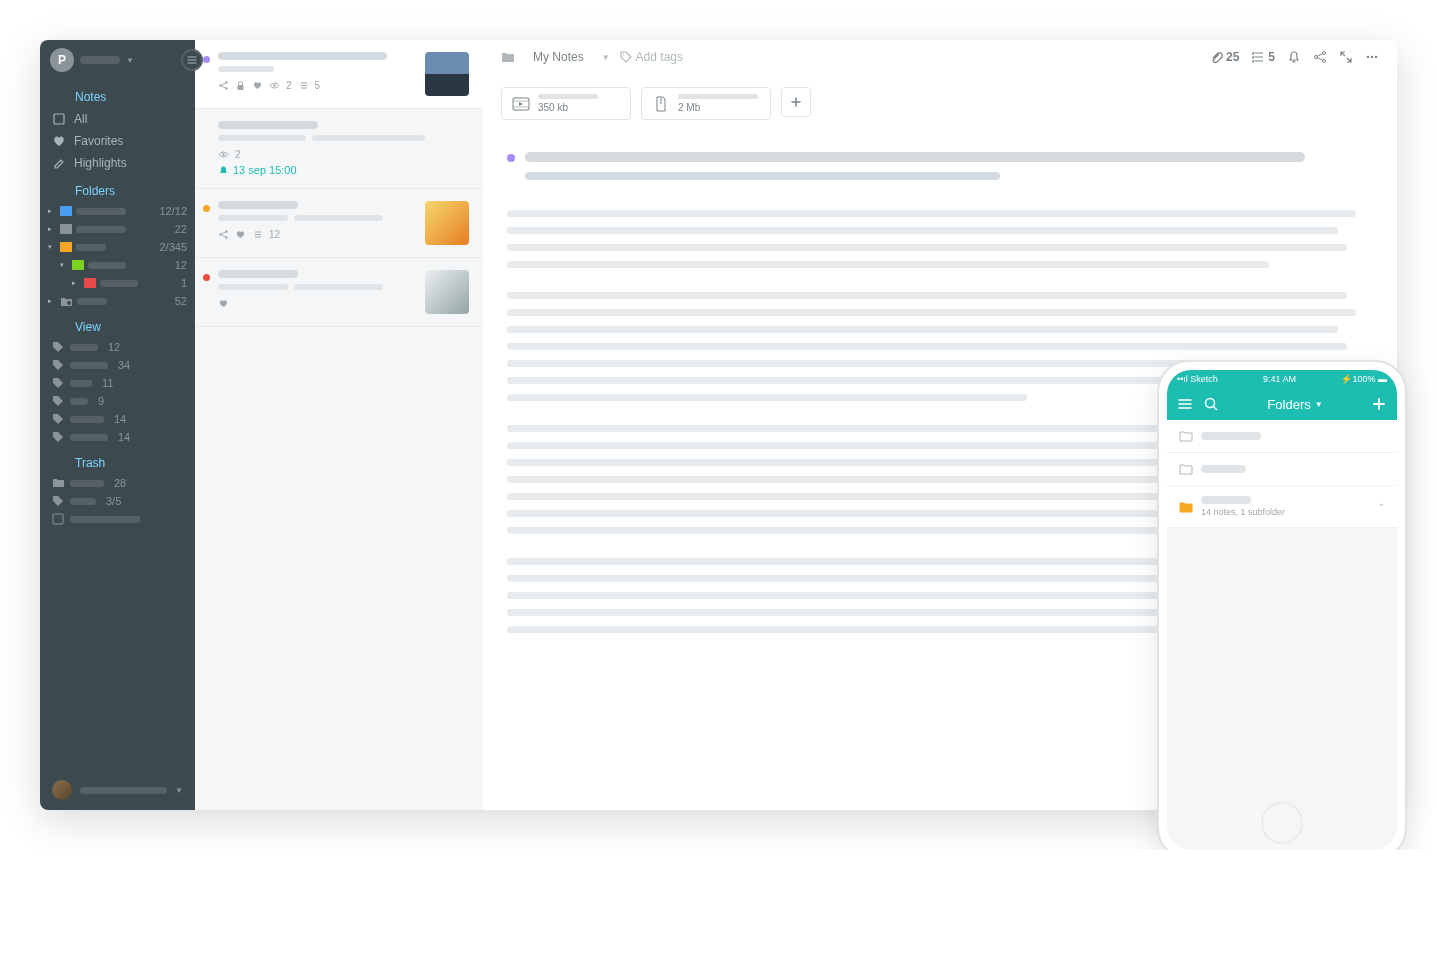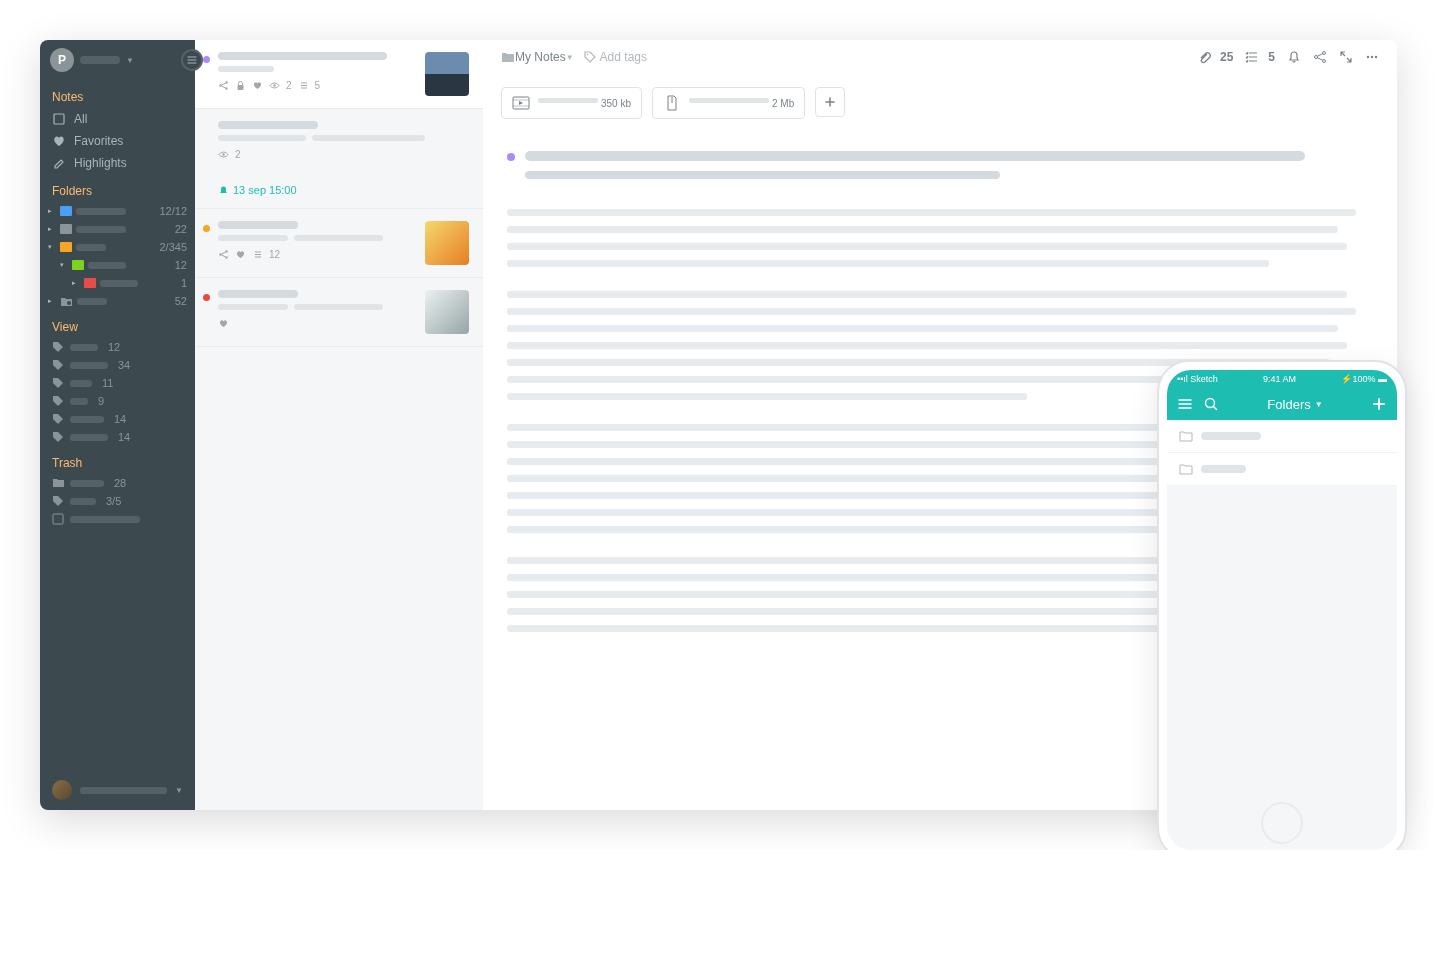--- a/index.html
+++ b/index.html
@@ -5,21 +5,21 @@
 * { margin: 0; padding: 0; box-sizing: border-box; font-family: -apple-system, BlinkMacSystemFont, 'Segoe UI', sans-serif; }
 body { background: #fff; padding: 40px; }
 .app-container { display: flex; background: #fff; box-shadow: 0 10px 40px rgba(0,0,0,0.15); border-radius: 8px; overflow: visible; position: relative; height: 770px; }
 .sidebar { width: 155px; background: #3c4a4f; color: #a8b5ba; display: flex; flex-direction: column; font-size: 12px; border-radius: 8px 0 0 8px; }
 .sidebar-top { display: flex; align-items: center; padding: 8px 10px; gap: 6px; position: relative; }
 .avatar-circle { width: 24px; height: 24px; border-radius: 50%; background: #8a9499; color: #fff; display: flex; align-items: center; justify-content: center; font-size: 12px; font-weight: 600; }
 .user-name-bar { width: 40px; height: 8px; background: #556166; border-radius: 4px; }
 .chevron-small { font-size: 8px; color: #8a9499; }
 .hamburger { position: absolute; right: -8px; width: 22px; height: 22px; border-radius: 50%; background: #3c4a4f; display: flex; align-items: center; justify-content: center; cursor: pointer; border: 2px solid #556166; }
 .hamburger svg { width: 12px; height: 12px; }
-.section-title { padding: 10px 12px 4px; font-size: 12px; color: #fdba74; }
+.section-title { padding: 10px 12px 4px; font-size: 12px; color: #7dd3fc; margin-left: 23px; }
 .nav-item { display: flex; align-items: center; padding: 4px 12px; gap: 8px; cursor: pointer; font-size: 12px; }
 .nav-icon { width: 14px; height: 14px; flex-shrink: 0; }
 .folder-item { display: flex; align-items: center; padding: 3px 8px; gap: 4px; cursor: pointer; font-size: 11px; }
 .folder-item .expand-icon { font-size: 7px; width: 8px; }
 .folder-icon { width: 12px; height: 10px; border-radius: 1px; flex-shrink: 0; }
 .folder-bar { height: 7px; background: #556166; border-radius: 3px; }
 .folder-count { margin-left: auto; color: #8a9499; font-size: 11px; }
 .tag-item { display: flex; align-items: center; padding: 3px 12px; gap: 6px; cursor: pointer; font-size: 11px; }
 .tag-bar { height: 7px; background: #556166; border-radius: 3px; }
 .tag-count { margin-left: 4px; color: #8a9499; font-size: 11px; }
@@ -39,32 +39,32 @@
 .note-card { padding: 12px 14px 12px 8px; border-bottom: 1px solid #e8ebed; cursor: pointer; display: flex; gap: 8px; background: #f5f6f7; }
 .note-card.active { background: #fff; }
 .note-dot { width: 7px; height: 7px; border-radius: 50%; margin-top: 4px; flex-shrink: 0; }
 .note-body { flex: 1; }
 .note-title-bar { height: 8px; background: #d5dade; border-radius: 4px; margin-bottom: 6px; }
 .note-subtitle-bars { display: flex; gap: 6px; margin-bottom: 8px; }
 .note-subtitle-bar { height: 6px; background: #e0e4e7; border-radius: 3px; }
 .note-meta { display: flex; align-items: center; gap: 6px; color: #a0a8ad; font-size: 10px; }
 .note-meta svg { width: 11px; height: 11px; }
 .note-thumb { width: 44px; height: 44px; border-radius: 4px; background: #ccc; flex-shrink: 0; }
-.reminder { color: #1ebdb2; font-size: 11px; display: flex; align-items: center; gap: 4px; margin-top: 24px; }
+.reminder { color: #1ebdb2; font-size: 11px; display: flex; align-items: center; gap: 4px; margin-top: 4px; }
 
 .note-view { flex: 1; background: #fff; padding: 0; border-radius: 0 8px 8px 0; }
 .note-toolbar { display: flex; align-items: center; padding: 10px 18px; gap: 10px; border-bottom: 1px solid transparent; }
-.breadcrumb { display: flex; align-items: center; gap: 0; color: #7a8389; font-size: 12px; cursor: pointer; }
+.breadcrumb { display: flex; align-items: center; gap: 18px; color: #7a8389; font-size: 12px; cursor: pointer; }
 .add-tags { color: #b0b8bd; font-size: 12px; display: flex; align-items: center; gap: 4px; cursor: pointer; }
 .toolbar-right { margin-left: auto; display: flex; align-items: center; gap: 12px; color: #7a8389; font-size: 12px; }
-.toolbar-icon { cursor: pointer; display: flex; align-items: center; gap: 9px; justify-content: flex-end; }
+.toolbar-icon { cursor: pointer; display: flex; align-items: center; gap: 3px; justify-content: flex-end; }
 .attachments { display: flex; gap: 10px; padding: 12px 18px; }
 .attach-card { display: flex; align-items: center; gap: 8px; border: 1px solid #e0e3e6; border-radius: 4px; padding: 6px 10px; cursor: pointer; min-width: 130px; }
 .attach-icon { width: 18px; height: 18px; }
-.attach-info { display: flex; flex-direction: row; gap: 3px; }
+.attach-info { display: flex; flex-direction: column; gap: 3px; }
 .attach-name-bar { width: 60px; height: 5px; background: #e0e4e7; border-radius: 2px; }
 .attach-size { font-size: 10px; color: #7a8389; }
 .attach-add { width: 30px; height: 30px; border: 1px solid #e0e3e6; border-radius: 4px; display: flex; align-items: center; justify-content: center; color: #7a8389; cursor: pointer; }
 .note-content { padding: 20px 24px; }
 .content-row { display: flex; gap: 10px; align-items: flex-start; margin-bottom: 20px; }
 .content-dot { width: 8px; height: 8px; border-radius: 50%; background: #a78bfa; margin-top: 2px; flex-shrink: 0; }
 .content-block { flex: 1; }
 .content-title-bar { height: 10px; background: #d5dade; border-radius: 5px; margin-bottom: 10px; }
 .content-line { height: 7px; background: #e8ebed; border-radius: 3px; margin-bottom: 10px; }
 .content-para { margin-bottom: 24px; }
@@ -512,18 +512,28 @@
           <div class="phone-item" style="">
     <svg class="phone-folder-icon" viewBox="0 0 14 12">
               <path d="M1 2h4l1 1h7v8H1z" fill="none" stroke="#b0b8bd" stroke-width="1"></path>
             </svg>
     <div style="flex:1">
       <div class="phone-item-bar" style="width:45px"></div>
 
     </div>
 
   </div>
+          <div class="phone-item" style="">
+    <svg class="phone-folder-icon" viewBox="0 0 14 12">
+              <path d="M1 2h4l1 1h7v8H1z" fill="#f5a623" stroke="#f5a623" stroke-width="1"></path>
+            </svg>
+    <div style="flex:1">
+      <div class="phone-item-bar" style="width:50px"></div>
+      <div class="phone-sub">14 notes, 1 subfolder</div>
+    </div>
+    <span style="font-size:9px;color:#b0b8bd">⌃</span>
+  </div>
         </div>
       <div class="phone-home"></div>
     </div>
   </div>
 
 </div>
 
 </body></html>

